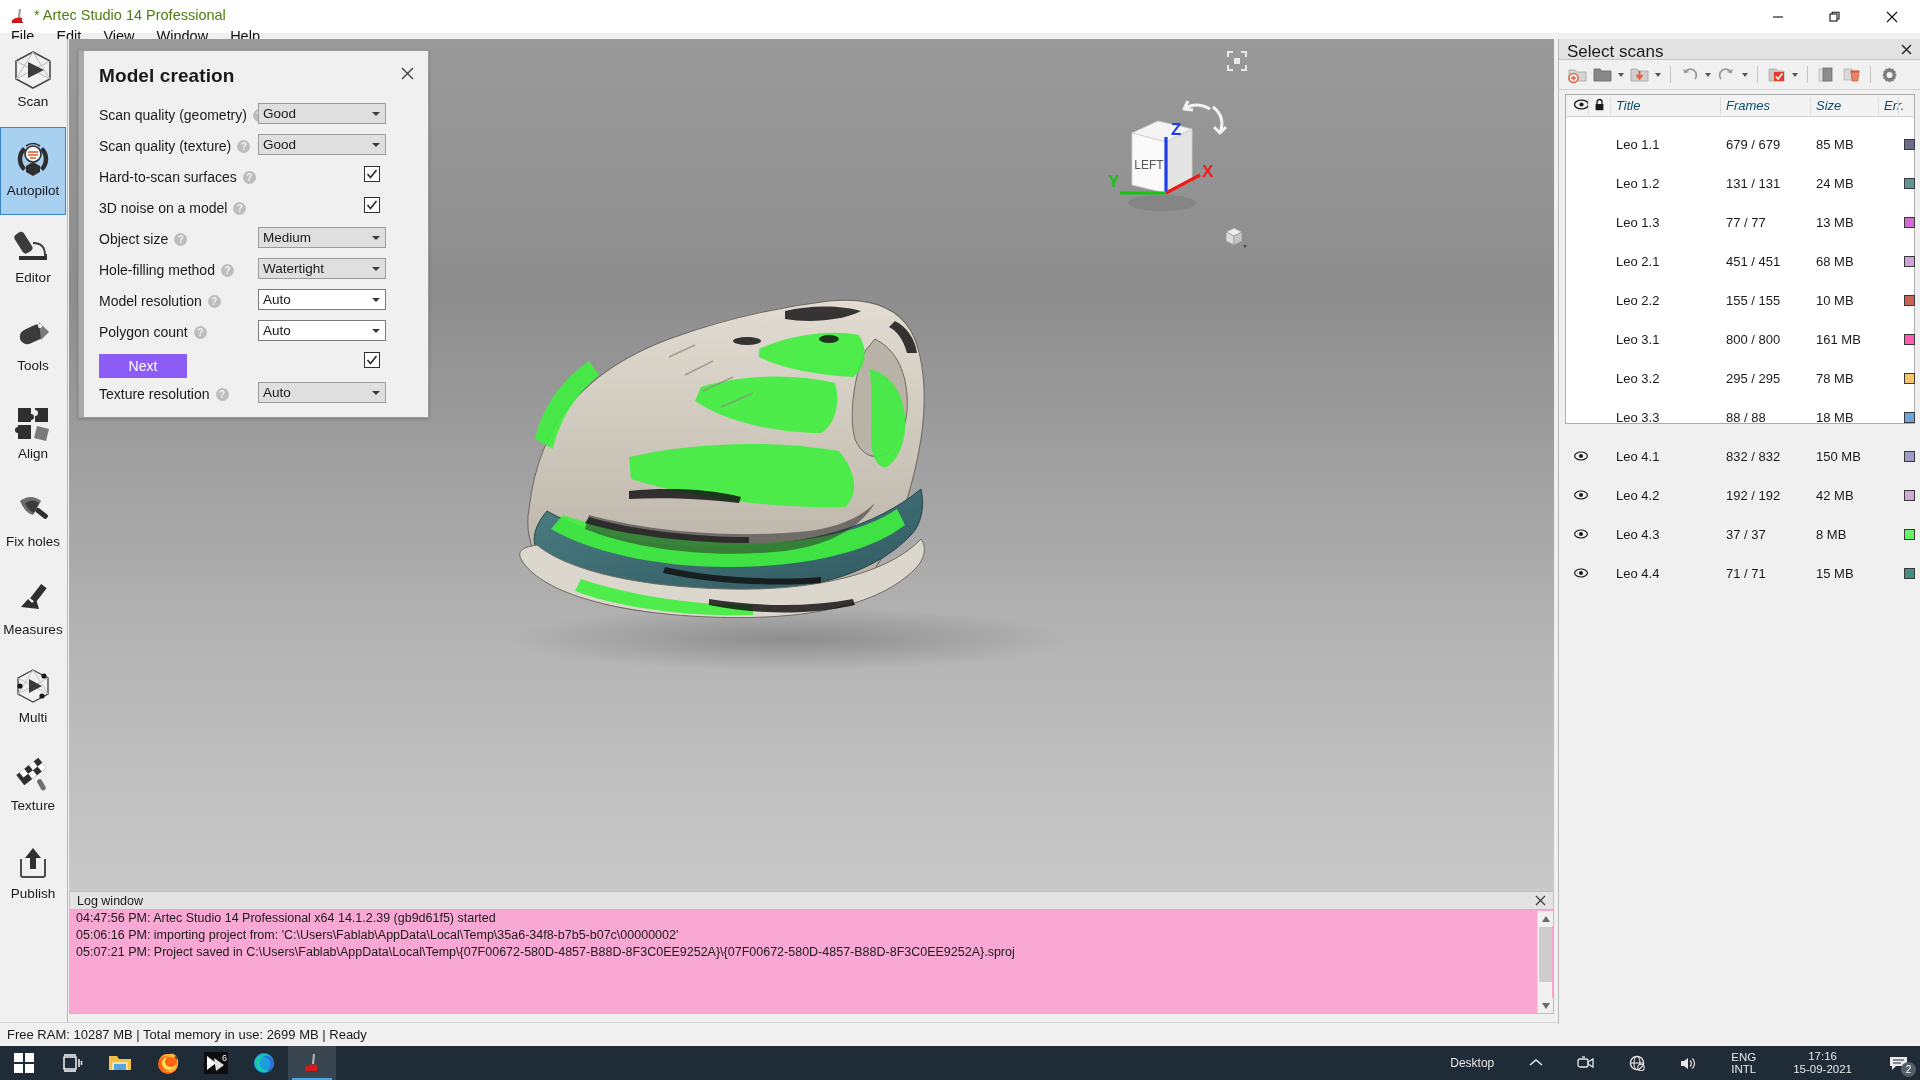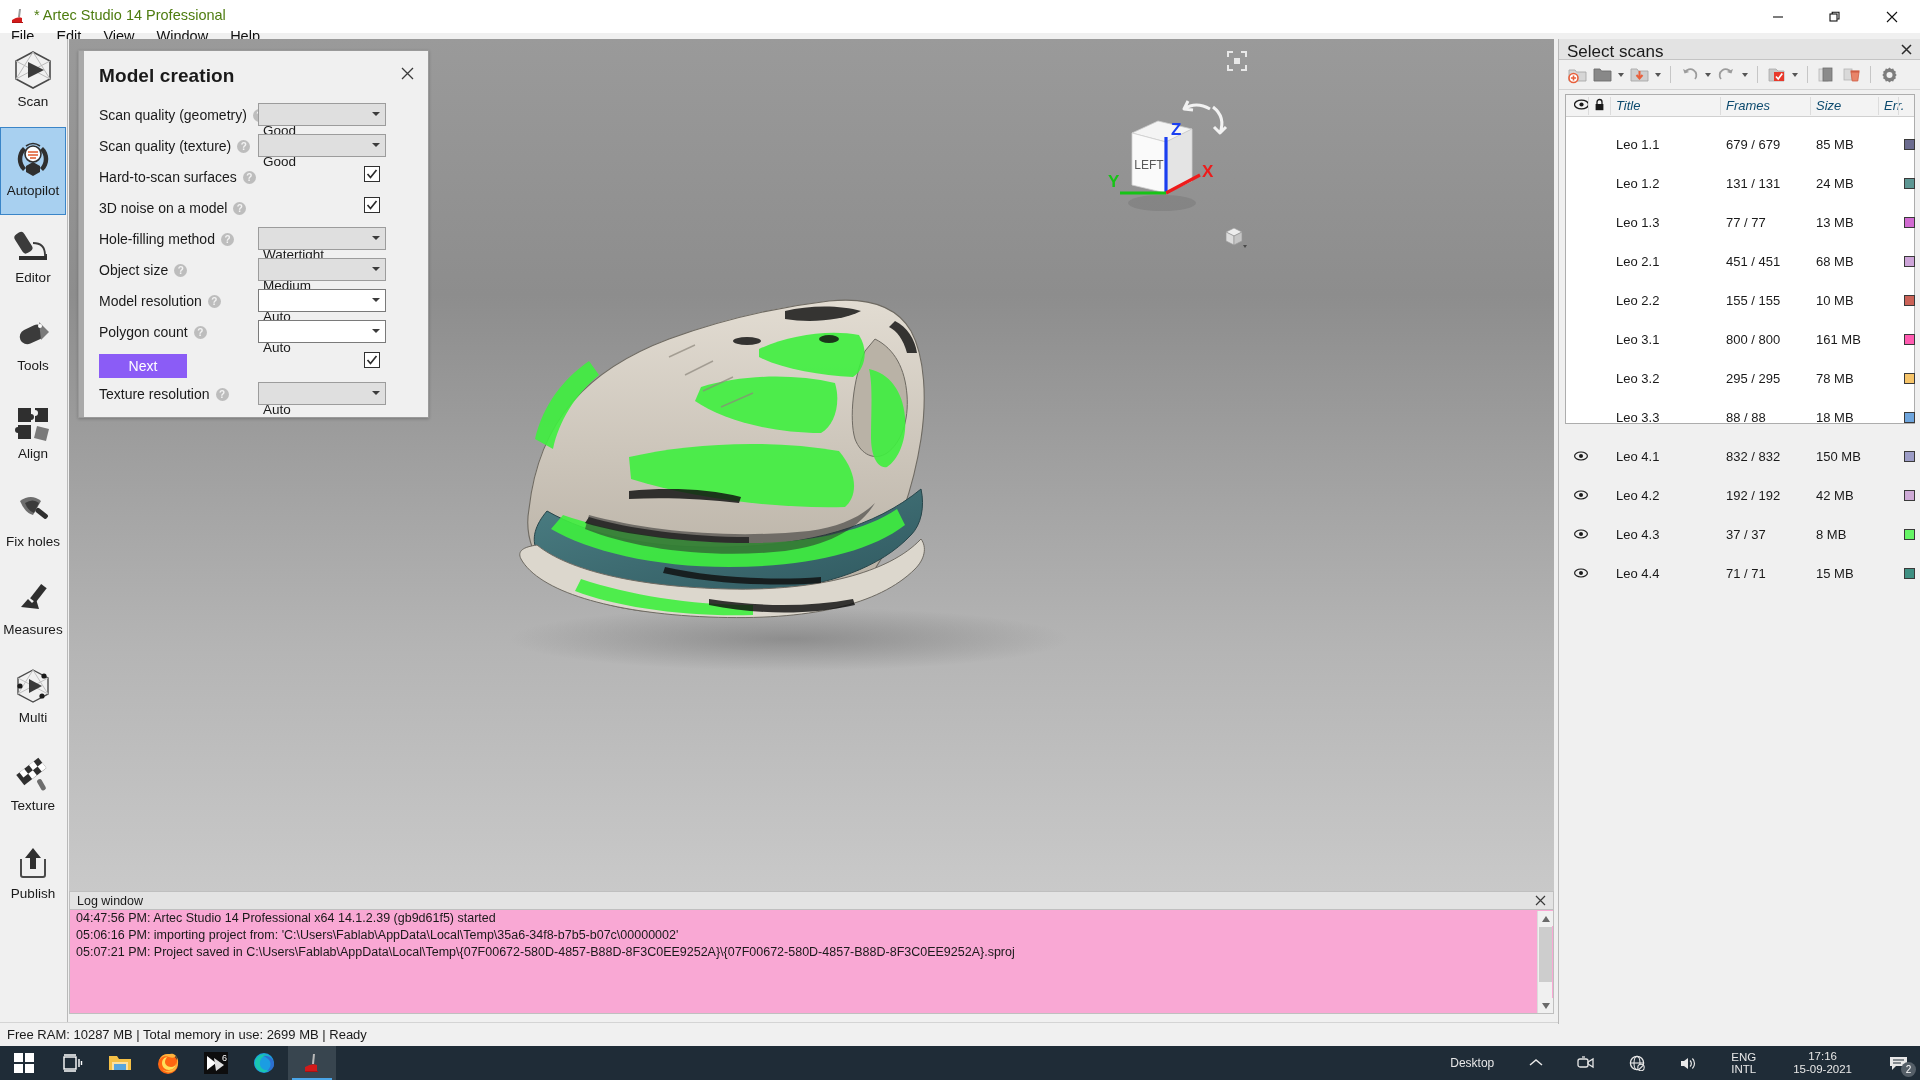--- a/index.html
+++ b/index.html
@@ -55,21 +55,21 @@
   .dlg-close { position:absolute; right:10px; top:11px; width:22px; height:22px;
                display:flex; align-items:center; justify-content:center; cursor:default; }
   .frm { position:absolute; left:20px; top:52px; width:320px; }
   .row { position:relative; height:31px; }
   .row-lbl { position:absolute; left:0; top:4px; font-size:14px; color:#1a1a1a; white-space:nowrap; }
   .help { display:inline-block; width:13px; height:13px; border-radius:50%;
           background:#bdbdbd; color:#f3f3f3; font-size:10px; line-height:13px;
           text-align:center; vertical-align:1px; margin-left:6px; font-weight:bold; }
   .sel { position:absolute; left:159px; top:0; width:128px; height:21px;
          border:1px solid #9c9c9c; background:#dfdfdf; font-size:13.5px; color:#1a1a1a;
-         padding:19px 18px 2px 4px; line-height:16px; }
+         padding:2px 18px 2px 4px; line-height:16px; }
   .sel.white { background:#ffffff; border-color:#7a7a7a; }
   .sel .caret { position:absolute; right:5px; top:8px; width:0; height:0;
                 border-left:4px solid transparent; border-right:4px solid transparent;
                 border-top:4px solid #3b3b3b; }
   .cbx { position:absolute; left:265px; top:1px; width:16px; height:16px;
          border:1.5px solid #303030; background:#fff; }
   .cbx svg { position:absolute; left:1px; top:1px; }
   .btn-next { position:absolute; left:20px; top:303px; width:88px; height:24px;
               background:#8b5cf6; color:#ffffff; font-size:14px; border:none;
               font-family:"Liberation Sans", sans-serif; cursor:default; }
@@ -477,34 +477,34 @@
         </span>
         <div class="cbx">
           <svg width="12" height="12" viewBox="0 0 12 12">
               <path d="M1.5 6 L4.5 9.5 L10.5 2" fill="none" stroke="#2b2b2b" stroke-width="1.7"></path>
             </svg>
         </div>
       </div>
 
       <div class="row">
         <span class="row-lbl">
+          <span>Object size</span><span class="help">?</span>
+        </span>
+        <div class="sel">
+          <span>Medium</span>
+          <i class="caret"></i>
+        </div>
+      </div>
+
+      <div class="row">
+        <span class="row-lbl">
           <span>Hole-filling method</span><span class="help">?</span>
         </span>
         <div class="sel">
           <span>Watertight</span>
-          <i class="caret"></i>
-        </div>
-      </div>
-
-      <div class="row">
-        <span class="row-lbl">
-          <span>Object size</span><span class="help">?</span>
-        </span>
-        <div class="sel">
-          <span>Medium</span>
           <i class="caret"></i>
         </div>
       </div>
 
       <div class="row">
         <span class="row-lbl">
           <span>Model resolution</span><span class="help">?</span>
         </span>
         <div class="sel white">
           <span>Auto</span>

